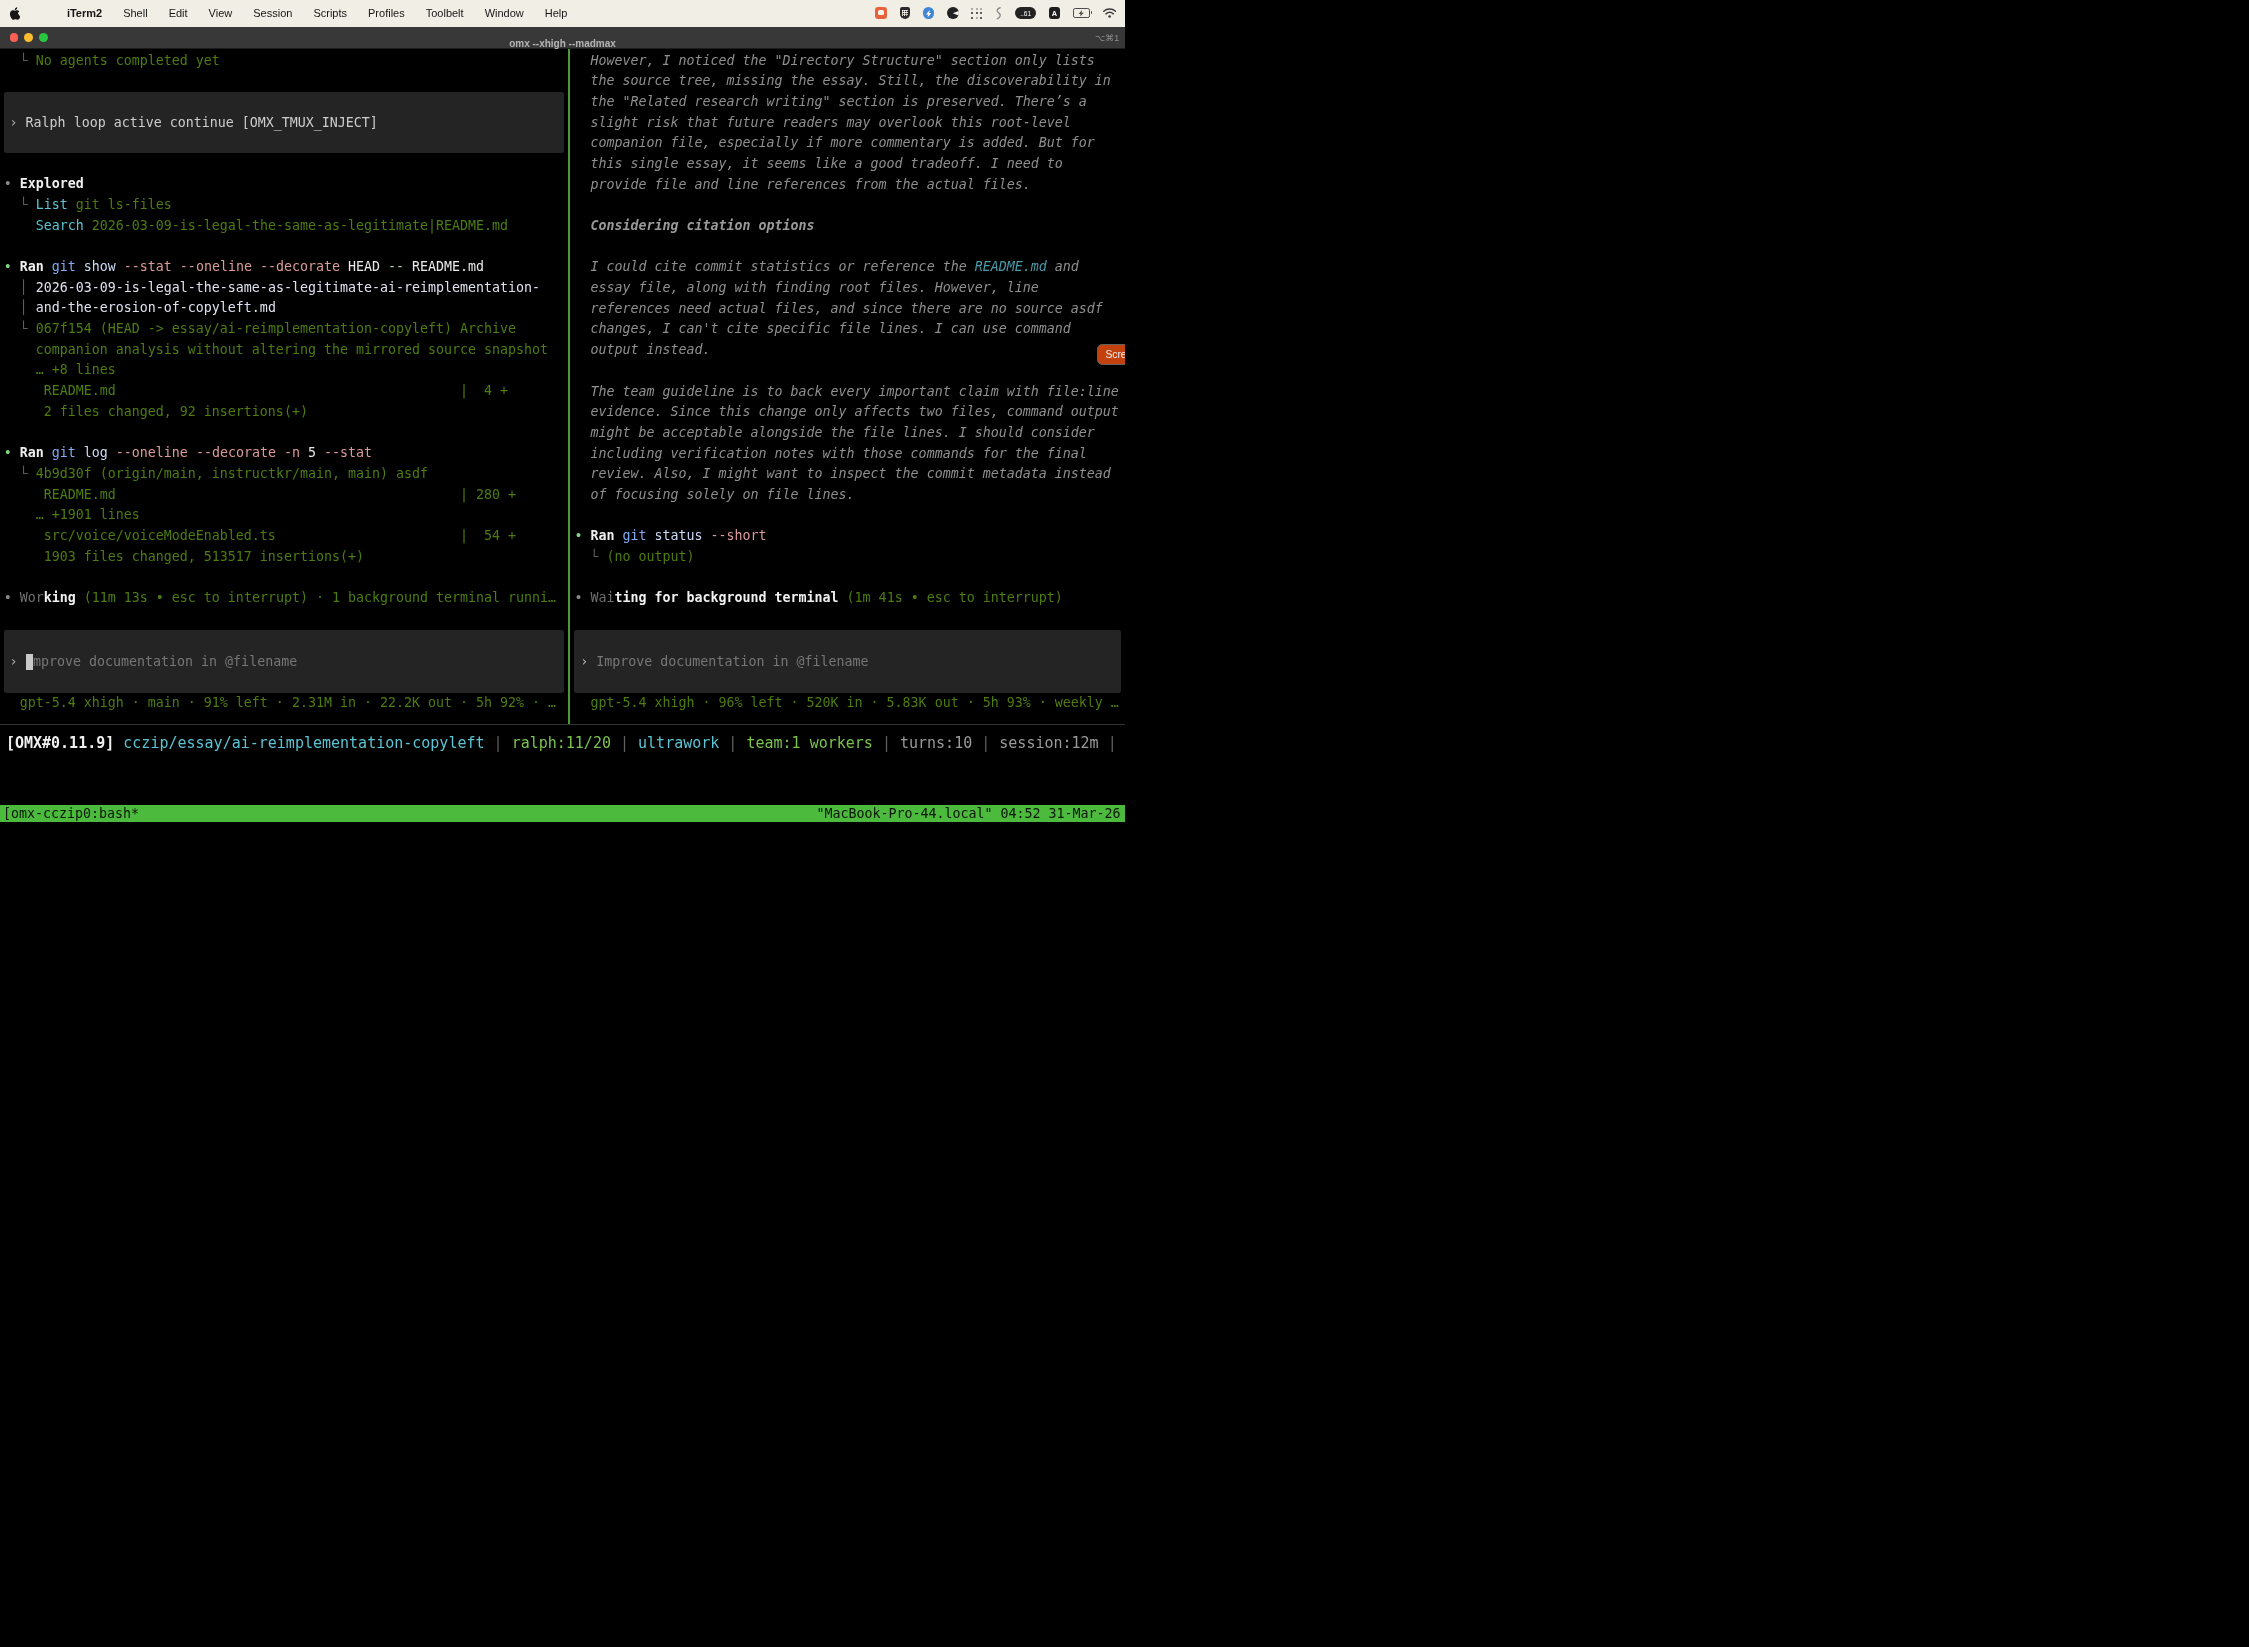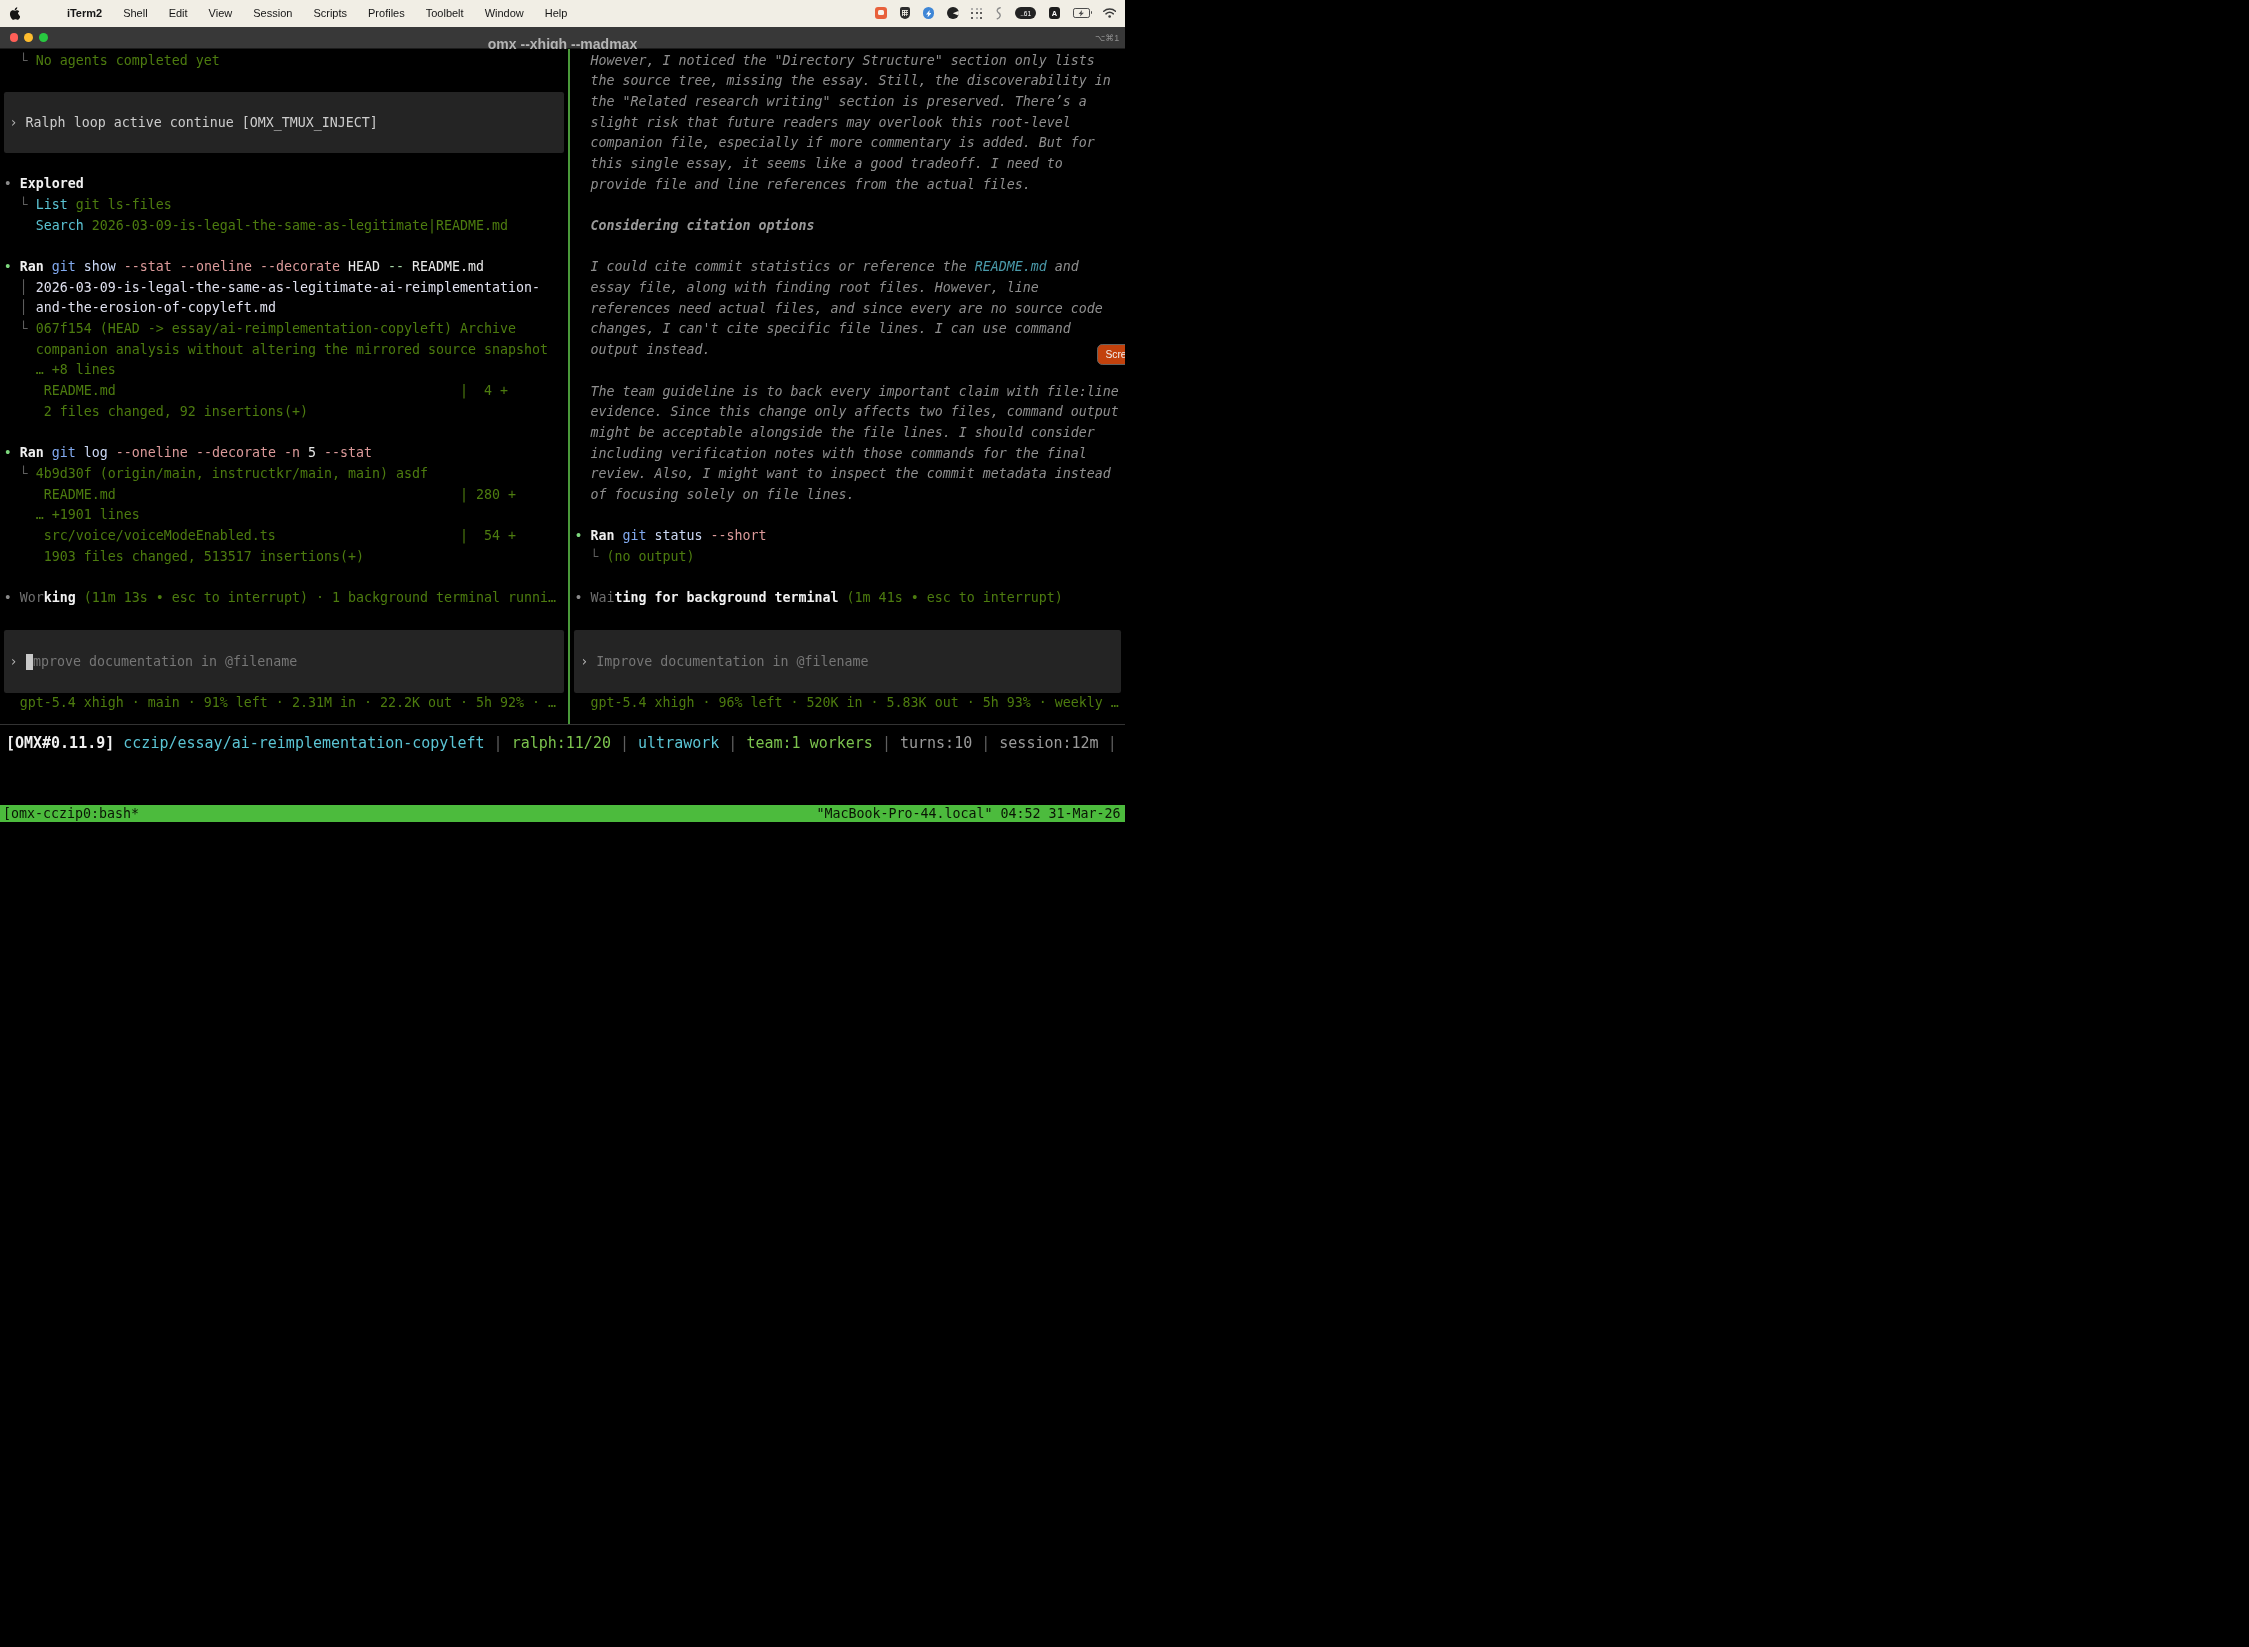--- a/index.html
+++ b/index.html
@@ -27,21 +27,21 @@
   .ic-dots i.dk{background:#2c2c2c;}
   .ic-badge61{min-width:17.7px;height:11.8px;border-radius:5.9px;background:#222;color:#fff;font-size:6.6px;display:flex;align-items:center;justify-content:center;padding:0 1.5px;}
   .ic-a{width:11.8px;height:11.8px;border-radius:3px;background:#1d1d1d;color:#fff;font-size:7.4px;font-weight:bold;display:flex;align-items:center;justify-content:center;}
   .ic-batt{width:15.5px;height:8px;border:1.1px solid #4c4c4c;border-radius:2.2px;position:relative;}
   .ic-batt:after{content:"";position:absolute;right:-3px;top:1.8px;width:1.5px;height:3px;background:#4c4c4c;border-radius:0 1.5px 1.5px 0;}
   
   .titlebar{position:absolute;top:26.6px;left:0;width:100%;height:22px;background:#383838;border-bottom:0.7px solid #1c1c1c;box-sizing:border-box;}
   .traffic{position:absolute;top:6.6px;left:9.6px;display:flex;gap:5.9px;}
   .tl{width:8.9px;height:8.9px;border-radius:50%;}
   .tl.red{background:#ff5f57;}.tl.yellow{background:#febc2e;}.tl.green{background:#28c840;}
-  .win-title{position:absolute;top:0;left:0;width:100%;height:34px;display:flex;align-items:center;justify-content:center;color:#b4b4b4;font-family:"Liberation Sans",sans-serif;font-size:14px;font-weight:bold;text-align:right;}
+  .win-title{position:absolute;top:0;left:0;width:100%;height:34px;display:flex;align-items:center;justify-content:center;color:#b4b4b4;font-family:"Liberation Sans",sans-serif;font-size:10px;font-weight:bold;text-align:right;}
   .win-shortcut{position:absolute;top:0;right:5.9px;height:22px;display:flex;align-items:center;color:#8e8e8e;font-family:"Liberation Sans",sans-serif;font-size:8.9px;}
   
   .pane{position:absolute;top:49px;height:675px;background:#000;overflow:hidden;font-size:13.3px;}
   .pane-left{left:0;width:568px;padding:1.5px 0 0 3.7px;box-sizing:border-box;}
   .pane-right{left:570px;width:555px;padding:1.5px 0 0 4.4px;box-sizing:border-box;}
   .divider{position:absolute;top:49px;left:568px;width:1.5px;height:675px;background:#4a9a3a;}
   .term-line{height:20.7px;line-height:20.7px;white-space:pre;overflow:hidden;}
   .gap{width:100%;}
   .prompt-box{background:#242424;border-radius:2.2px;display:flex;align-items:center;white-space:pre;margin-right:3.7px;}
   .box-line{padding-left:5.9px;display:flex;align-items:center;white-space:pre;}
@@ -176,21 +176,21 @@
     <div class="term-line"><span class="s-ig">  the "Related research writing" section is preserved. There’s a</span></div>
     <div class="term-line"><span class="s-ig">  slight risk that future readers may overlook this root-level</span></div>
     <div class="term-line"><span class="s-ig">  companion file, especially if more commentary is added. But for</span></div>
     <div class="term-line"><span class="s-ig">  this single essay, it seems like a good tradeoff. I need to</span></div>
     <div class="term-line"><span class="s-ig">  provide file and line references from the actual files.</span></div>
     <div class="gap" style="height: 20.7px;"></div>
     <div class="term-line"><span class="s-ibg">  Considering citation options</span></div>
     <div class="gap" style="height: 20.7px;"></div>
     <div class="term-line"><span class="s-ig">  I could cite commit statistics or reference the </span><span class="s-icy">README.md</span><span class="s-ig"> and</span></div>
     <div class="term-line"><span class="s-ig">  essay file, along with finding root files. However, line</span></div>
-    <div class="term-line"><span class="s-ig">  references need actual files, and since every are no source code</span></div>
+    <div class="term-line"><span class="s-ig">  references need actual files, and since there are no source asdf</span></div>
     <div class="term-line"><span class="s-ig">  changes, I can't cite specific file lines. I can use command</span></div>
     <div class="term-line"><span class="s-ig">  output instead.</span></div>
     <div class="gap" style="height: 20.7px;"></div>
     <div class="term-line"><span class="s-ig">  The team guideline is to back every important claim with file:line</span></div>
     <div class="term-line"><span class="s-ig">  evidence. Since this change only affects two files, command output</span></div>
     <div class="term-line"><span class="s-ig">  might be acceptable alongside the file lines. I should consider</span></div>
     <div class="term-line"><span class="s-ig">  including verification notes with those commands for the final</span></div>
     <div class="term-line"><span class="s-ig">  review. Also, I might want to inspect the commit metadata instead</span></div>
     <div class="term-line"><span class="s-ig">  of focusing solely on file lines.</span></div>
     <div class="gap" style="height: 20.7px;"></div>

